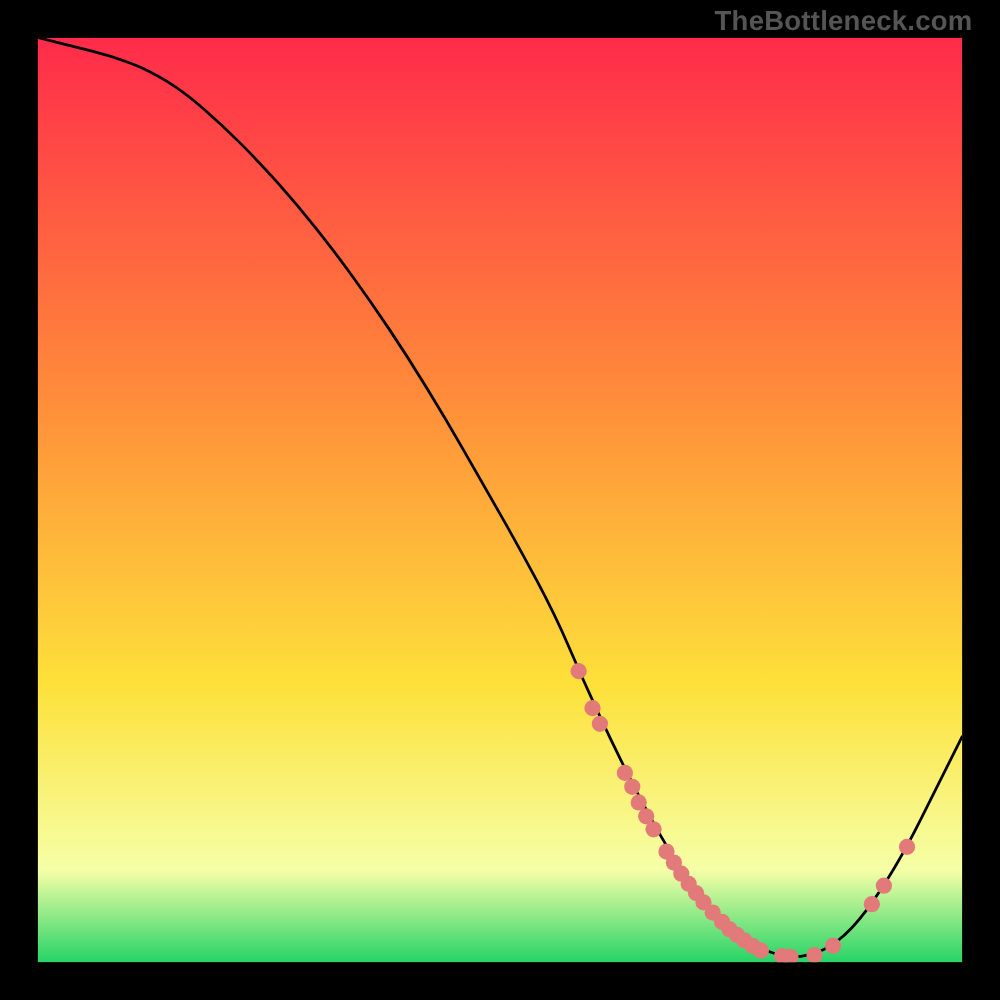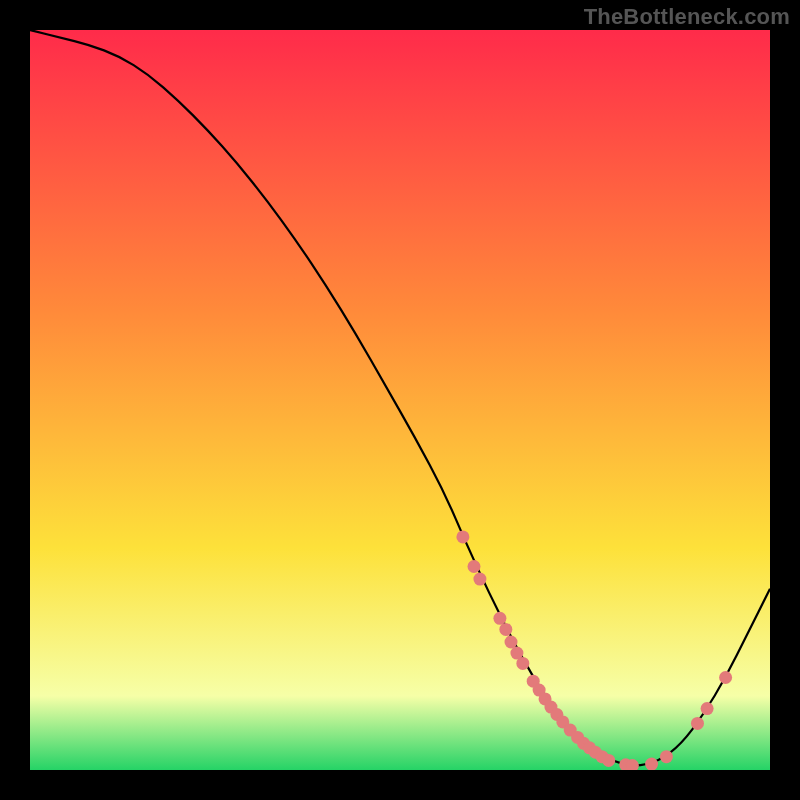--- a/index.html
+++ b/index.html
@@ -13,21 +13,21 @@
   }
   .frame {
     position: relative;
     width: 800px;
     height: 800px;
     background: #000;
   }
   .watermark {
     position: absolute;
     top: 4px;
-    right: 10px;
+    right: 22px;
     color: #555555;
     font-size: 22px;
     font-weight: bold;
     letter-spacing: 0.2px;
     z-index: 5;
   }
   .plot {
     position: absolute;
     left: 30px;
     top: 30px;

